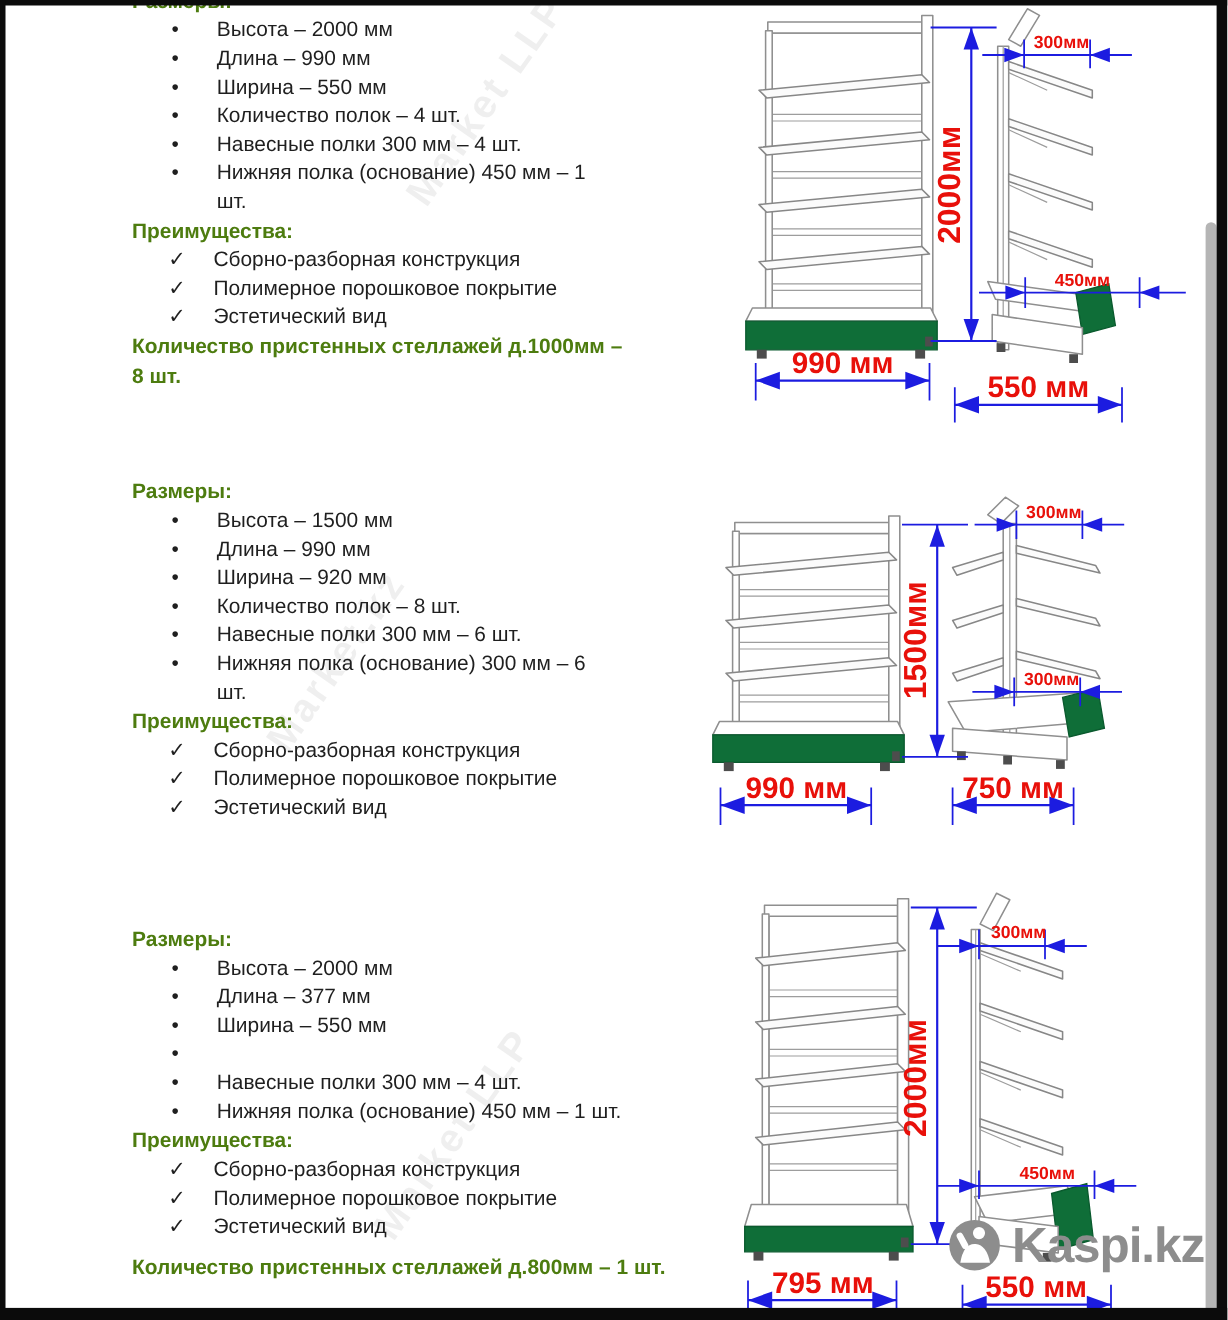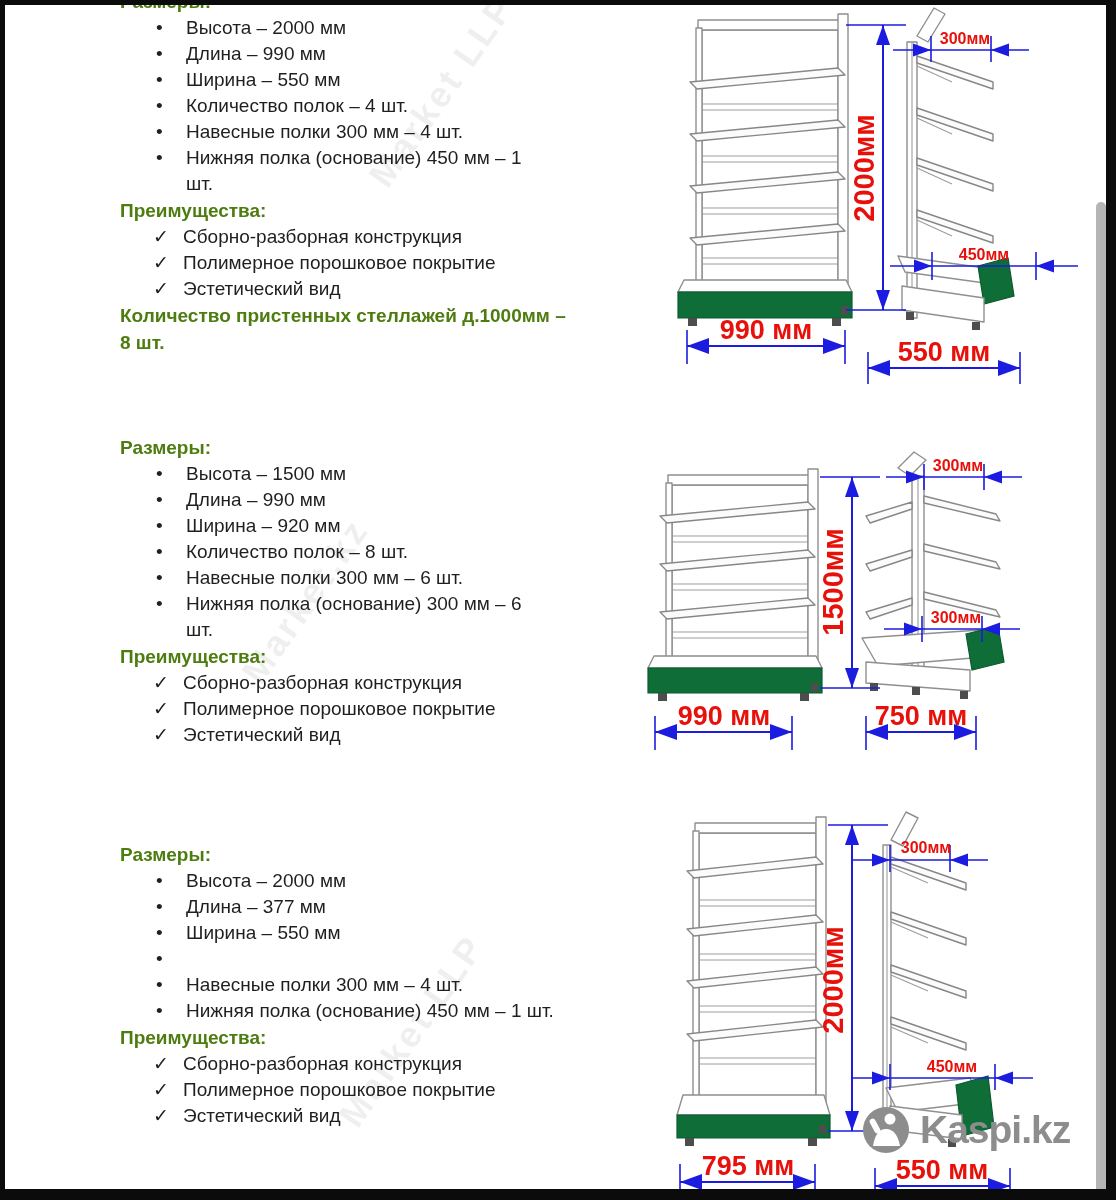--- a/index.html
+++ b/index.html
@@ -25,21 +25,21 @@
   
   .text-col{position:absolute;left:120px;font-size:19px;line-height:26px;z-index:5;}
   .s1{top:-12px;width:500px;}
   .s2{top:434px;width:500px;}
   .s3{top:841px;width:590px;}
   .h{font-weight:700;line-height:27px;color:#4d7c0f;}
   .row{display:flex;line-height:26px;}
   .marker{flex:0 0 30px;}
   .mk-b{margin-left:36px;}
   .mk-c{margin-left:33px;}
-  .txt{flex:0 1 auto;}
+  .txt{flex:0 1 auto;margin-left:11px;}
   .s1 .dimtxt,.s2 .dimtxt{max-width:340px;}
   .s3 .dimtxt{max-width:490px;}
   .qty{font-weight:700;line-height:27px;margin:0;color:#4d7c0f;}
   .s1 .qty{width:452px;}
   .s2 .qty{width:400px;}
   .s3 .qty{width:580px;margin-top:10px;}
 
   
   .diagram{position:absolute;z-index:5;}
   #dia1{left:640px;top:0;}
@@ -53,21 +53,21 @@
   svg .dim{stroke:#1c1ce0;stroke-width:2;fill:none;}
   svg .dimthin{stroke:#1c1ce0;stroke-width:1.6;fill:none;}
   svg .arr{fill:#1c1ce0;}
   svg text.rl{fill:#e8100a;font-weight:700;font-family:"Liberation Sans",sans-serif;}
   svg text.big{font-size:27px;}
   svg text.vert{font-size:29px;}
   svg text.small{font-size:16px;}
 
   
   #kaspi{position:absolute;left:862px;top:1106px;display:flex;align-items:center;gap:10px;z-index:20;}
-  #kaspi .brand{font-size:39px;font-weight:700;color:#8d8d8d;letter-spacing:-1px;}
+  #kaspi .brand{font-size:45px;font-weight:700;color:#8d8d8d;letter-spacing:-1px;}
 </style>
 </head>
 <body>
 
 <div id="page">
 
   <div class="diag-wm" id="wm1">Market LLP</div>
   <div class="diag-wm" id="wm2">Market.kz</div>
   <div class="diag-wm" id="wm3">Market LLP</div>
 
@@ -185,20 +185,21 @@
       <span class="txt">Сборно-разборная конструкция</span>
       </div>
     <div class="row">
       <span class="marker mk-c">✓</span>
       <span class="txt">Полимерное порошковое покрытие</span>
       </div>
     <div class="row">
       <span class="marker mk-c">✓</span>
       <span class="txt">Эстетический вид</span>
       </div>
+    <p class="qty">Количество пристенных стеллажей д.800мм – 1 шт.</p>
   </section>
 
   <svg id="dia1" class="diagram" width="456" height="385" viewBox="0 0 456 385">
     <g>
       <rect x="62" y="30" width="136" height="258" class="panel"></rect>
       <path class="ln" d="M62 104H198 M62 110H198 M62 156H198 M62 162H198 M62 208H198 M62 214H198 M62 258H198 M62 264H198"></path>
       <rect x="58" y="20" width="142" height="10" class="panel"></rect>
       <rect x="56" y="28" width="6" height="262" class="panel"></rect>
       <rect x="198" y="14" width="10" height="292" class="panel"></rect>
       <polygon class="shelf" points="50,82 198,68 205,75 57,89"></polygon>

